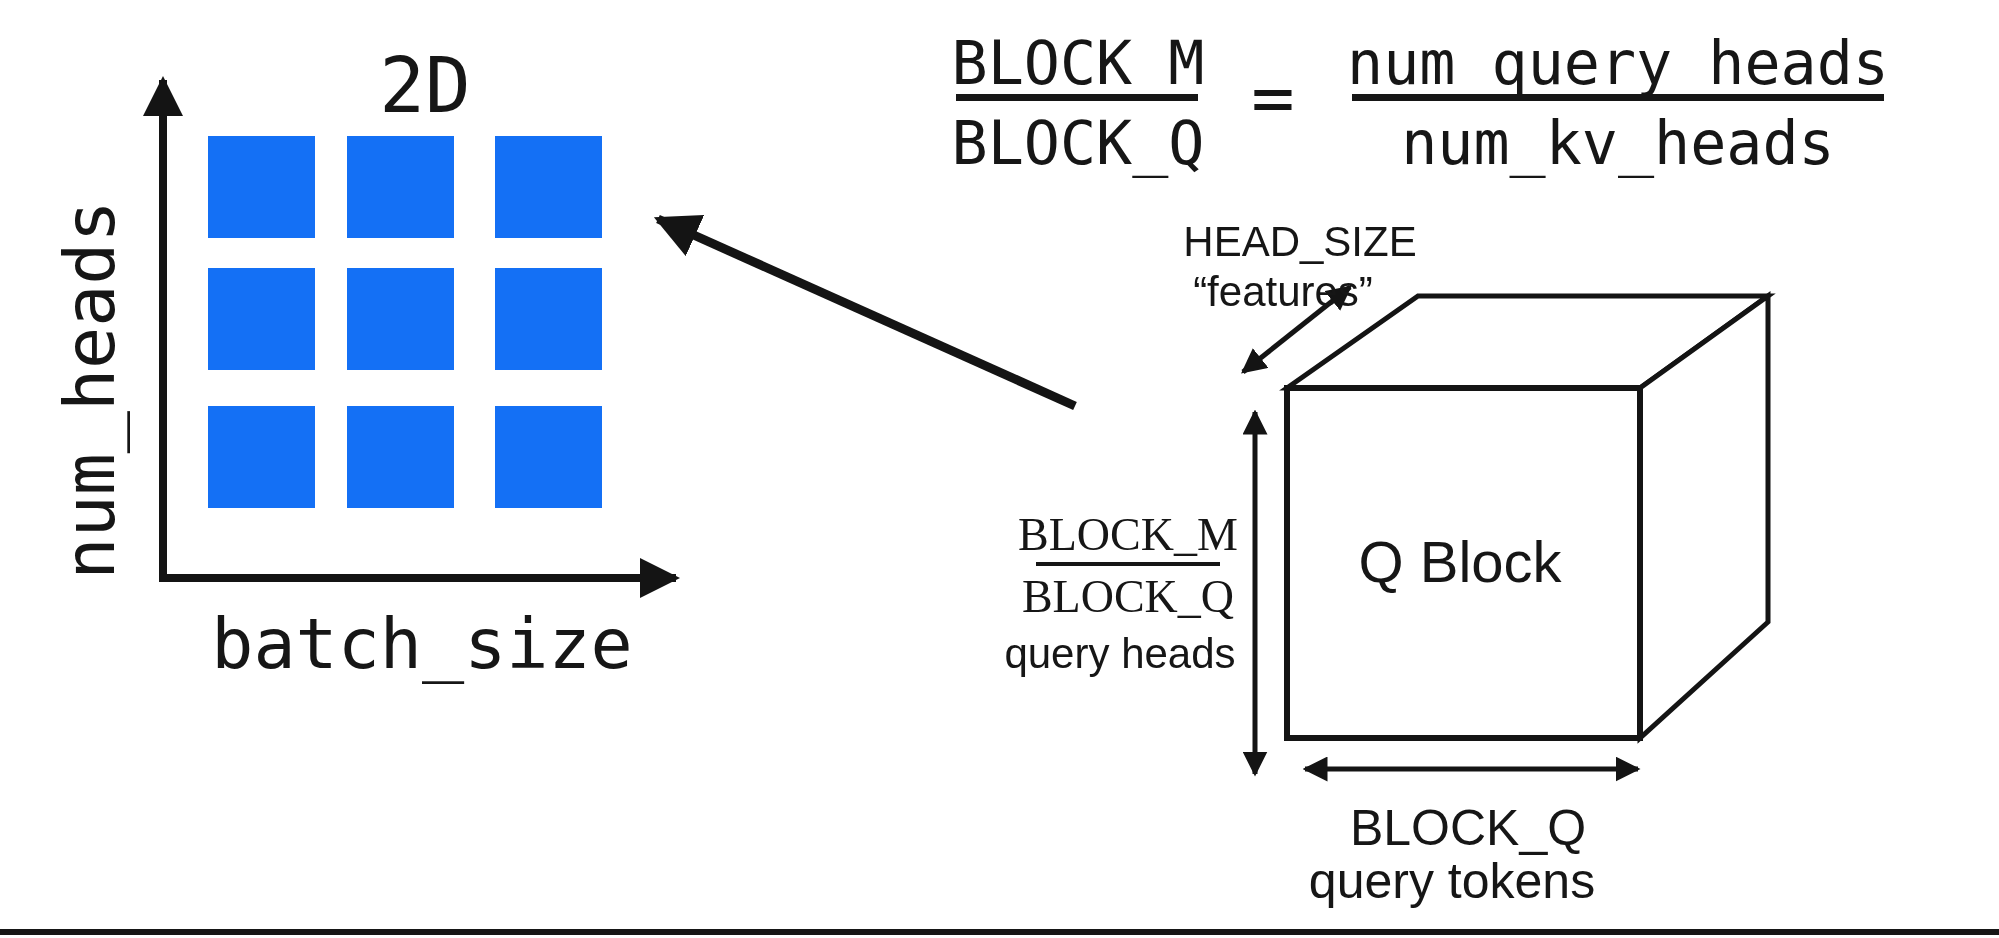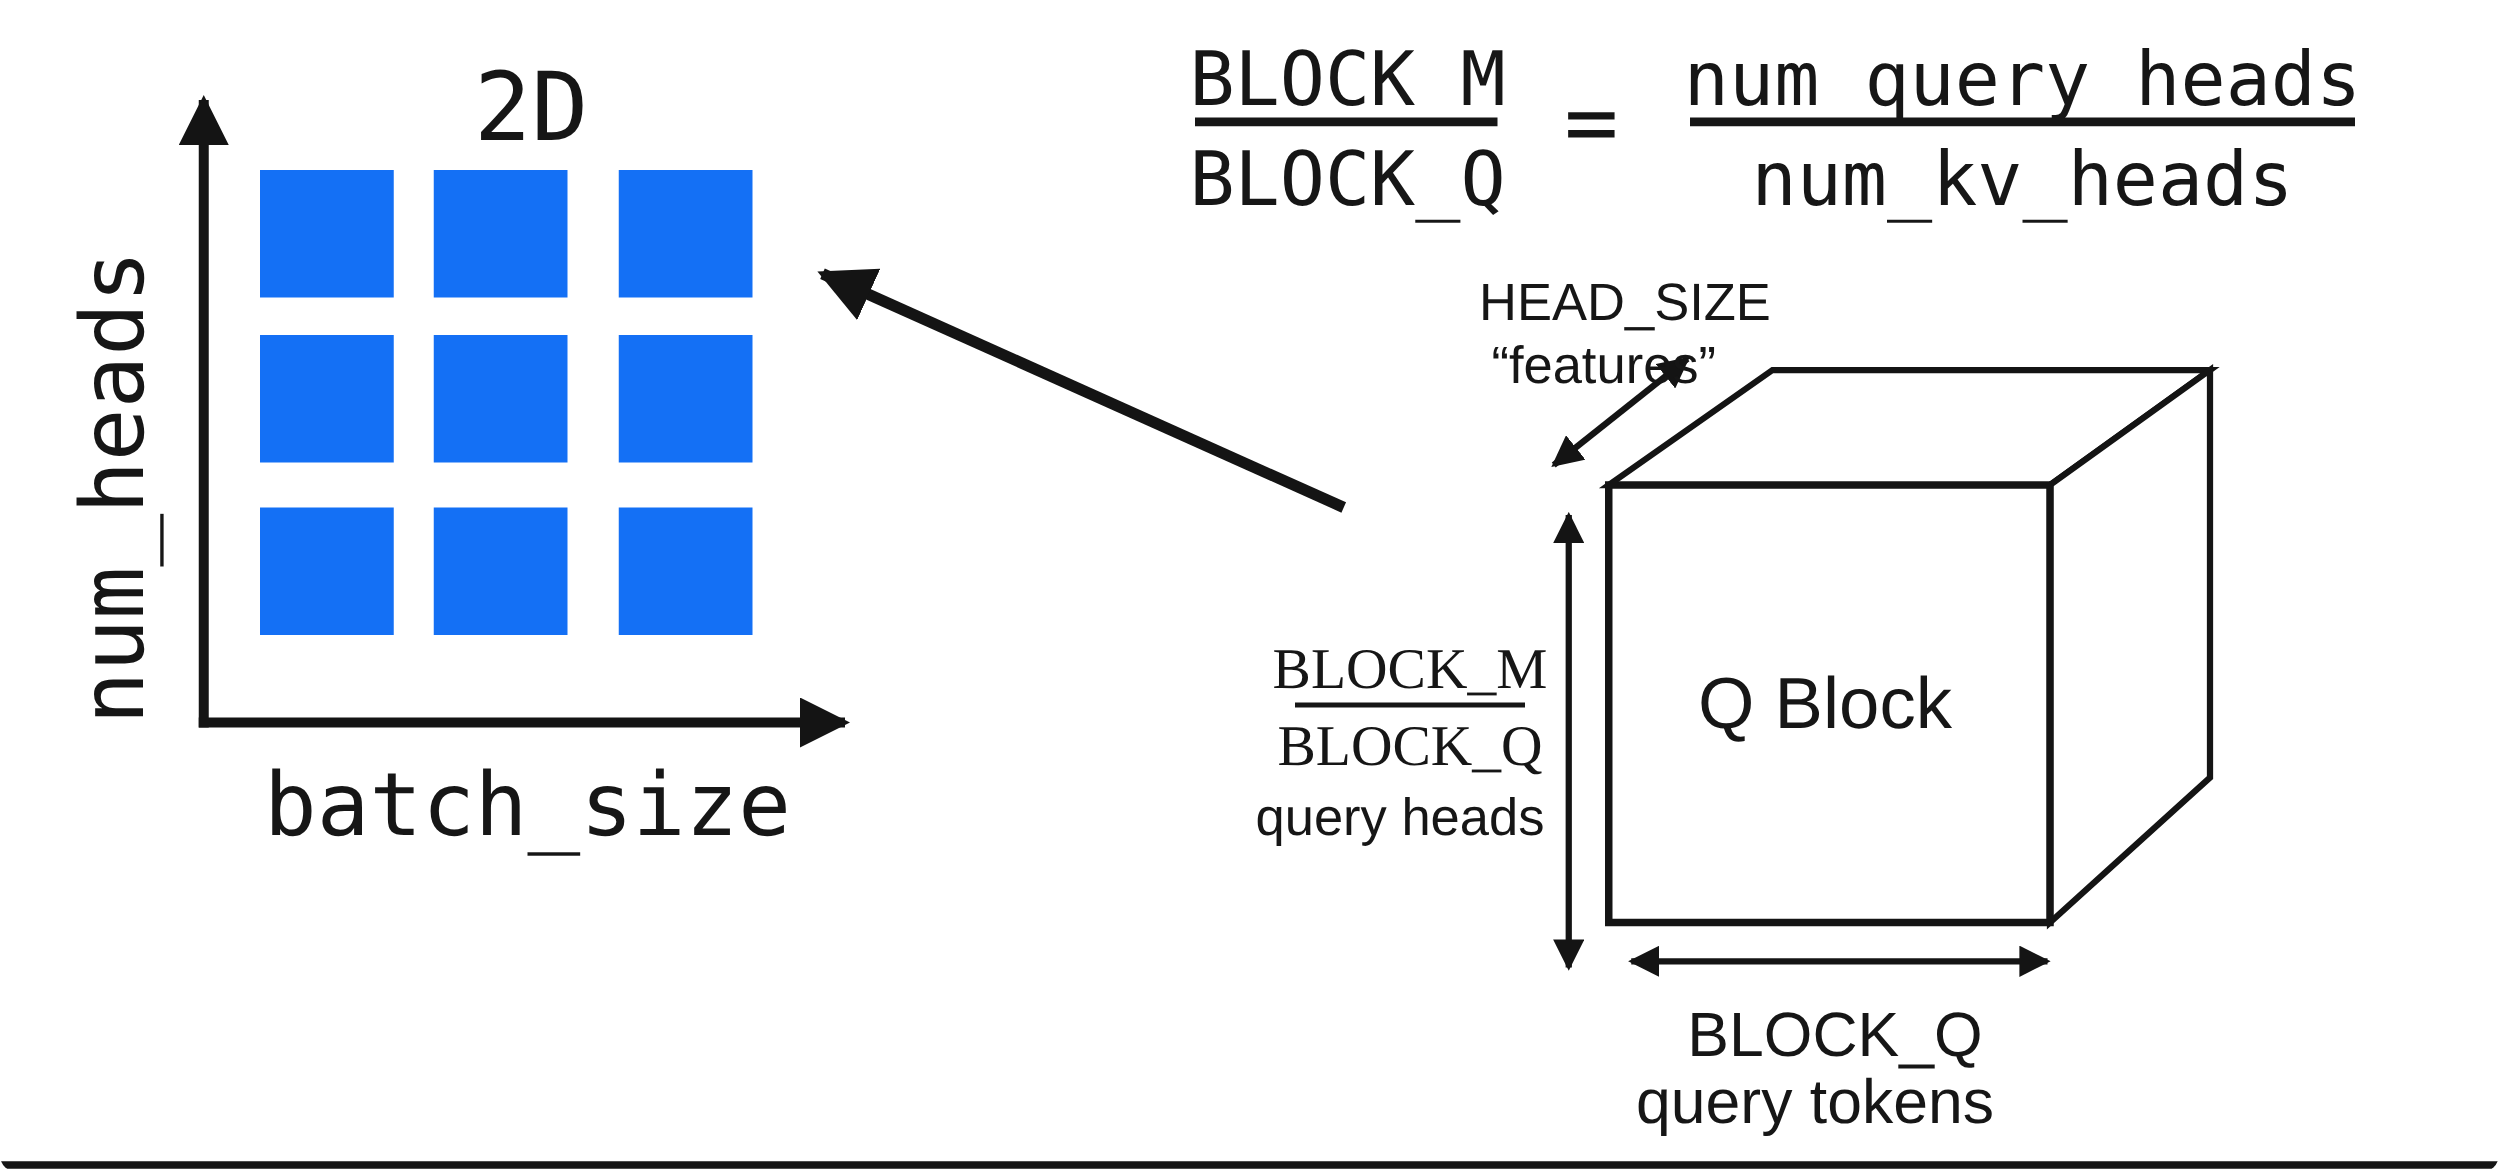--- a/index.html
+++ b/index.html
@@ -1,16 +1,16 @@
 <!DOCTYPE html>
 <html><head>
 <meta charset="utf-8">
 <style>
   html,body{margin:0;padding:0;background:#ffffff;}
-  #canvas{position:relative;width:1999px;height:938px;background:#ffffff;overflow:hidden;border-radius:14px;}
+  #canvas{position:relative;width:1999px;height:938px;background:#ffffff;overflow:hidden;}
   svg{display:block;width:1999px;height:938px;}
   .mono{font-family:"DejaVu Sans Mono",monospace;}
   .sans{font-family:"Liberation Sans",sans-serif;}
   .serif{font-family:"Liberation Serif",serif;}
   text{fill:#161616;}
   .stroke{stroke:#141414;fill:none;}
   .fillface{fill:#ffffff;stroke:#141414;}
   .bar{fill:#161616;}
 </style>
 </head>

